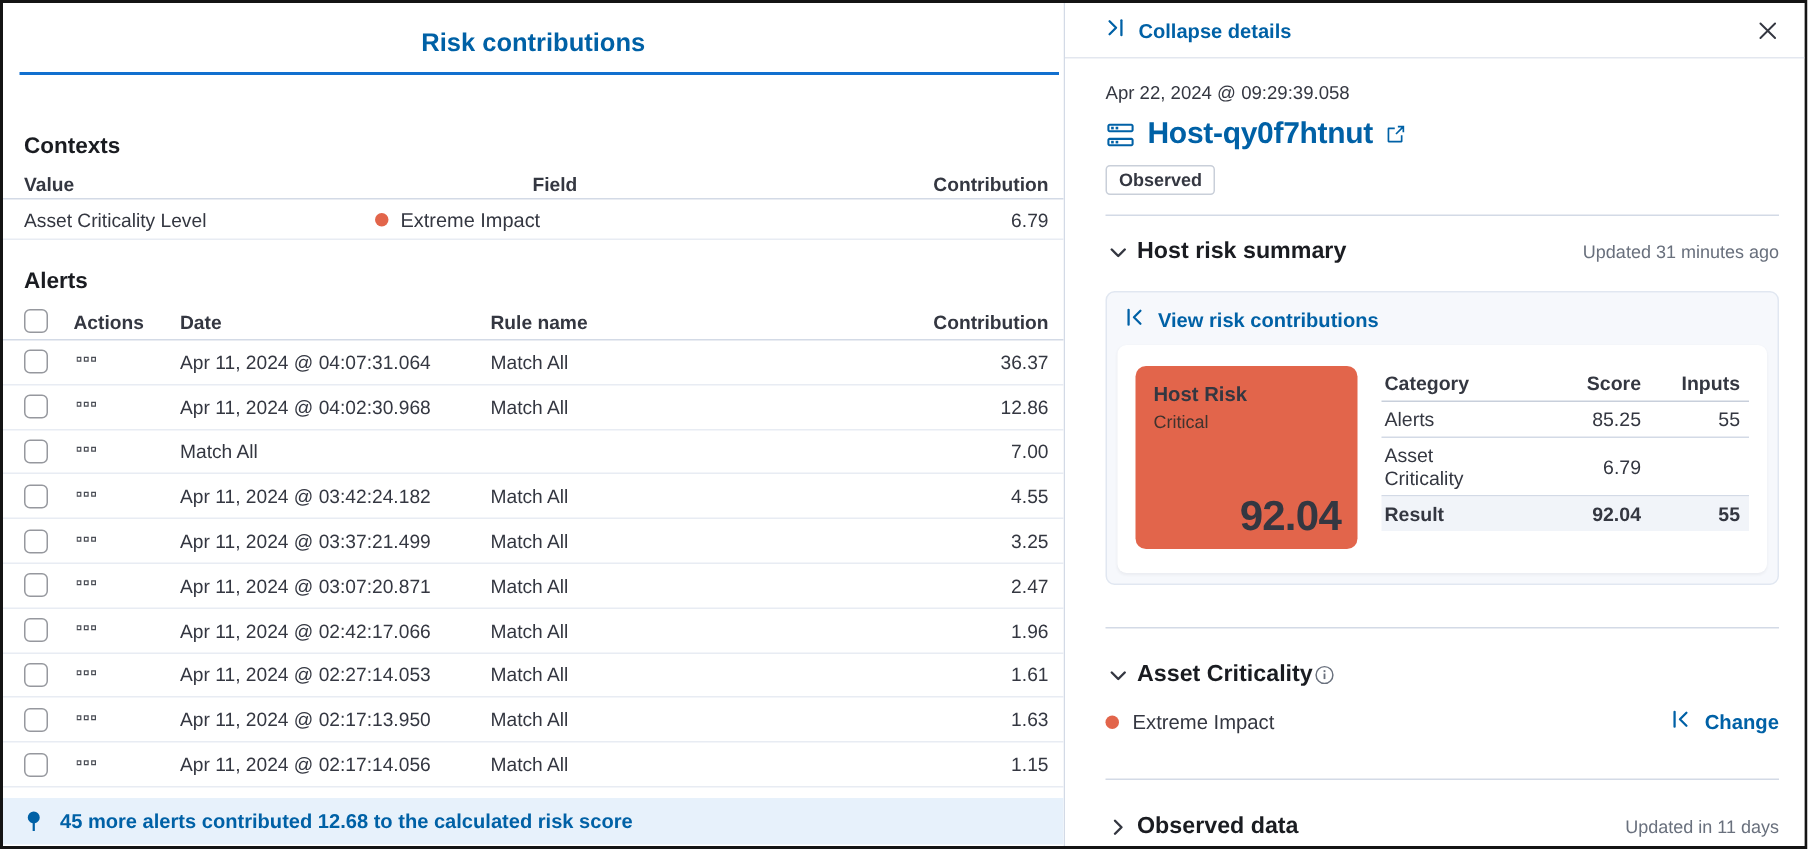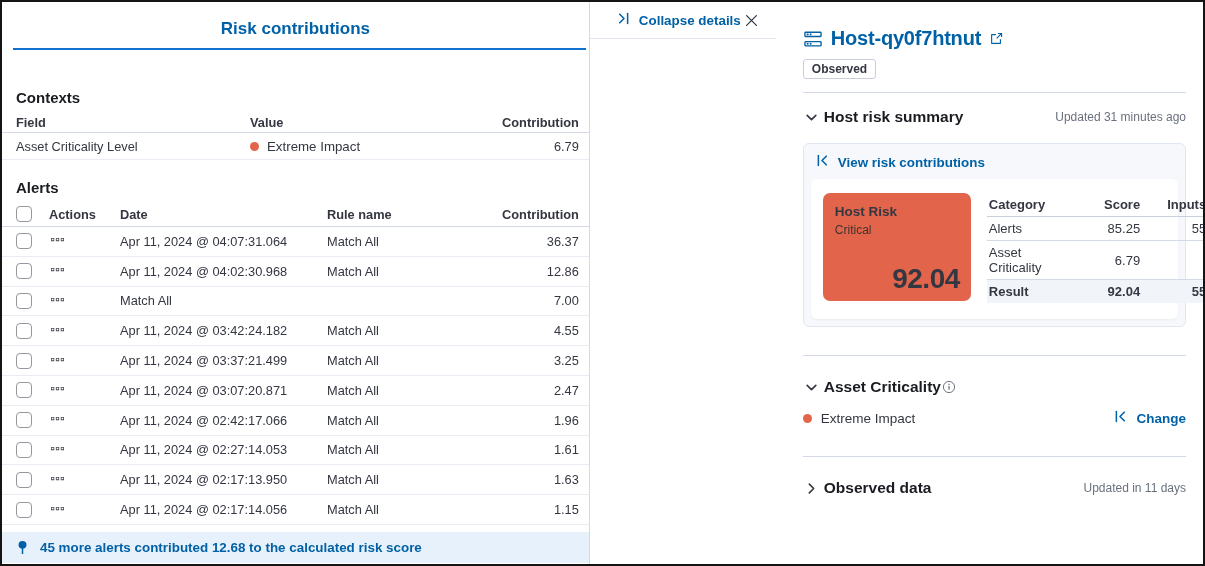--- a/index.html
+++ b/index.html
@@ -42,21 +42,21 @@
   .checkbox{width:16px;height:16px;border:1px solid #96989e;border-radius:4px;background:#fff;display:inline-block;cursor:pointer}
   .actions-btn{background:none;border:none;color:#4a4d55;cursor:pointer;display:flex;align-items:center;padding:2px}
 
   .dot{width:9px;height:9px;border-radius:50%;background:var(--critical_bg);display:inline-block;flex:none}
 
   .banner{margin-top:7px;height:31px;background:var(--banner_bg);display:flex;align-items:center;gap:11px;padding:0 14px;cursor:pointer}
   .banner span{font-size:13.4px;font-weight:600;color:var(--accent)}
   .banner .pin{color:var(--accent);flex:none;display:flex}
 
   
-  .flyout{flex:1;border-left:1px solid var(--border);background:#fff;display:flex;flex-direction:row}
+  .flyout{flex:1;border-left:1px solid var(--border);background:#fff;display:flex;flex-direction:column}
   .fly-header{height:37px;display:flex;align-items:center;justify-content:space-between;padding:0 14px 0 27px;border-bottom:1px solid #e3e7ef}
   .link-btn{display:flex;align-items:center;gap:9px;background:none;border:none;color:var(--accent);font-size:13.4px;font-weight:600;cursor:pointer;font-family:inherit}
   .close-btn{background:none;border:none;cursor:pointer;color:#343741;display:flex;padding:4px}
   .fly-body{padding:16px 17px 0 27px;flex:1;overflow:hidden}
   .timestamp{font-size:12.4px;color:var(--text)}
   .host-row{margin-top:9px;display:flex;align-items:center;gap:8px}
   .host-name{font-size:20px;font-weight:700;color:var(--accent);letter-spacing:-0.2px;cursor:pointer}
   .host-icon{color:var(--accent);display:flex}
   .popout-btn{background:none;border:none;color:var(--accent);cursor:pointer;display:flex;padding:0}
   .badge{margin-top:9px;display:inline-block;border:1px solid #c9cfd9;border-radius:3px;padding:2px 8px;font-size:12px;font-weight:600;color:var(--text);background:#fff}
@@ -66,21 +66,21 @@
   .hr3{margin-top:30px}
   .sec-head{display:flex;align-items:center;gap:4px;margin-top:15px}
   .sec-title{font-size:15.5px;font-weight:700;color:var(--heading)}
   .sec-updated{margin-left:auto;font-size:12px;color:var(--subdued)}
   .chev-btn{background:none;border:none;cursor:pointer;color:#343741;display:flex;padding:2px}
   .info-icon{display:flex;cursor:pointer;margin-left:-3px}
 
   .risk-panel{margin-top:17px;background:var(--panel_bg);border:1px solid var(--panel_border);border-radius:6px}
   .view-link-row{padding:10px 12px 9px}
   .inner-panel{background:#fff;border-radius:6px;margin:0 7px 7px;padding:14px 12px 16px;display:flex;gap:16px;align-items:flex-start;box-shadow:0 1px 2px rgba(52,55,65,.06)}
-  .score-card{width:148px;height:108px;background:var(--critical_bg);border-radius:7px;padding:11px 12px;position:relative;flex:none}
+  .score-card{width:148px;height:122px;background:var(--critical_bg);border-radius:7px;padding:11px 12px;position:relative;flex:none}
   .score-card .sc-title{font-size:13.5px;font-weight:700;color:#343741}
   .score-card .sc-level{font-size:12px;color:#40332e;margin-top:4px}
   .score-card .sc-score{position:absolute;right:11px;bottom:6px;font-size:28px;font-weight:700;color:#343741;letter-spacing:-0.5px}
 
   .s-table{flex:1;font-size:13px}
   .s-row{display:flex;align-items:center;padding:4px 6px 4px 2px;border-bottom:1px solid var(--border)}
   .s-row.s-head{font-weight:700;border-bottom:1px solid #c8cfdb}
   .s-row.s-result{font-weight:700;background:var(--result_bg);border-bottom:none}
   .sc-cat{flex:1}
   .sc-score-col{width:95px;text-align:right}
@@ -100,22 +100,22 @@
 
   <section class="left-panel">
     <div class="tabbar">
       <div class="tab">Risk contributions</div>
     </div>
     <div class="tab-underline"></div>
 
     <h3 class="section-h contexts-h">Contexts</h3>
     <div>
       <div class="t-row t-head cx-head">
+        <div class="cell cx-value">Value</div>
         <div class="cell cx-field">Field</div>
-        <div class="cell cx-value">Value</div>
         <div class="cell cx-contrib">Contribution</div>
       </div>
       <div class="t-row cx-row">
         <div class="cell cx-field">Asset Criticality Level</div>
         <div class="cell cx-value">
           <span class="dot"></span>
           <span>Extreme Impact</span>
         </div>
         <div class="cell cx-contrib">6.79</div>
       </div>
@@ -304,20 +304,21 @@
         <span>Collapse details</span>
       </button>
       <button class="close-btn">
         <svg viewBox="0 0 12 12" width="13" height="13" fill="none" stroke="currentColor" stroke-width="1.2" stroke-linecap="round">
             <path d="M1.5 1.5l9 9M10.5 1.5l-9 9"></path>
           </svg>
       </button>
     </div>
 
     <div class="fly-body">
+      <div class="timestamp">Apr 22, 2024 @ 09:29:39.058</div>
 
       <div class="host-row">
         <span class="host-icon">
           <svg viewBox="0 0 16 16" width="20" height="20" fill="currentColor">
               <path d="M1 3.2C1 2.54 1.54 2 2.2 2h11.6c.66 0 1.2.54 1.2 1.2v2.1c0 .66-.54 1.2-1.2 1.2H2.2C1.54 6.5 1 5.96 1 5.3V3.2zm1.2-.1a.1.1 0 0 0-.1.1v2.1c0 .06.04.1.1.1h11.6a.1.1 0 0 0 .1-.1V3.2a.1.1 0 0 0-.1-.1H2.2zM1 10.7c0-.66.54-1.2 1.2-1.2h11.6c.66 0 1.2.54 1.2 1.2v2.1c0 .66-.54 1.2-1.2 1.2H2.2c-.66 0-1.2-.54-1.2-1.2v-2.1zm1.2-.1a.1.1 0 0 0-.1.1v2.1c0 .06.04.1.1.1h11.6a.1.1 0 0 0 .1-.1v-2.1a.1.1 0 0 0-.1-.1H2.2z"></path>
               <rect x="3" y="3.6" width="1.4" height="1.4"></rect>
               <rect x="5.4" y="3.6" width="1.4" height="1.4"></rect>
               <rect x="3" y="11.1" width="1.4" height="1.4"></rect>
               <rect x="5.4" y="11.1" width="1.4" height="1.4"></rect>
             </svg>

